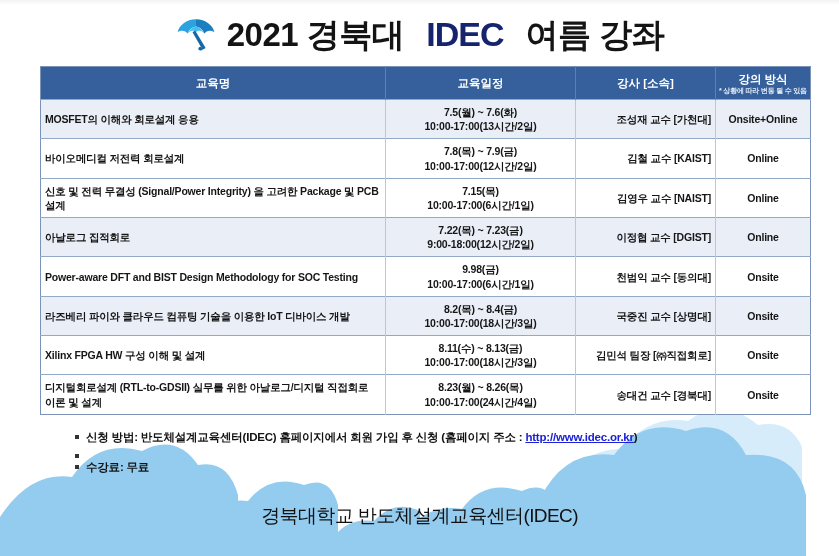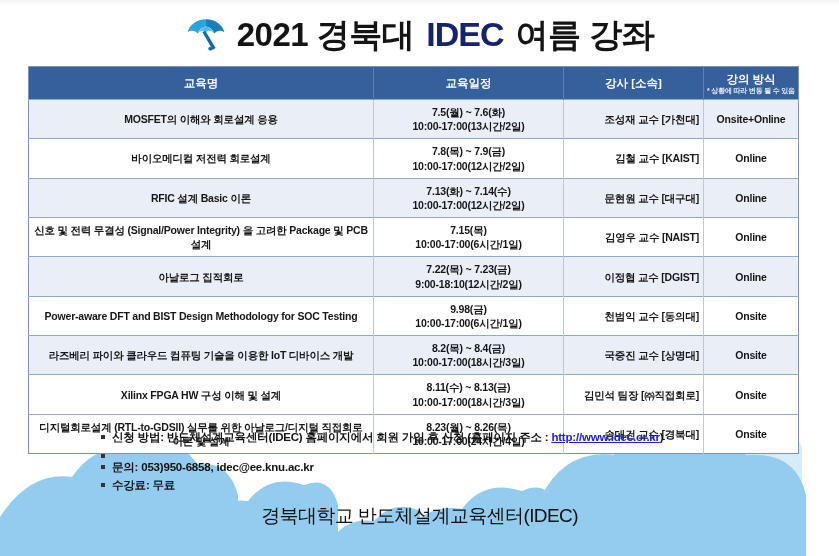--- a/index.html
+++ b/index.html
@@ -63,27 +63,27 @@
     white-space: nowrap;
     line-height: 1;
   }
   .title-idec {
     font-size: 34px;
     font-weight: bold;
     color: #16246e;
     letter-spacing: -1px;
     white-space: nowrap;
     line-height: 1;
-    margin: 0 4px;
+    margin: 0 14px;
   }
 
   
   .table-wrap {
     position: absolute;
-    left: 28px;
+    left: 40px;
     top: 66px;
     width: 770px;
     z-index: 3;
   }
   table.sched {
     width: 770px;
     border-collapse: collapse;
     table-layout: fixed;
     border: 1px solid #7c93b8;
   }
@@ -116,30 +116,30 @@
     border-top: 1px solid #93a9c8;
     border-right: 1px solid #b9c8dd;
     line-height: 1.35;
     vertical-align: middle;
     height: 30px;
   }
   table.sched td:last-child { border-right: none; margin-top: 42px; }
   tr.alt td { background: #e9eef7; }
   tr.plain td { background: #ffffff; }
 
-  .c-name  { text-align: center;   padding-left: 7px; letter-spacing: -0.2px; }
+  .c-name  { text-align: left;   padding-left: 7px; letter-spacing: -0.2px; }
   .c-date  { text-align: center; letter-spacing: -0.2px; }
   .c-inst  { text-align: right; letter-spacing: -0.2px; }
   .c-mode  { text-align: center; letter-spacing: -0.2px; }
   .date-line2 { display: block; }
 
   
   .notes {
     position: absolute;
-    left: 101px;
+    left: 75px;
     top: 428px;
     width: 720px;
     z-index: 3;
     text-align: center;
   }
   .note {
     display: flex;
     align-items: flex-start;
     gap: 7px;
     font-size: 11.5px;
@@ -244,43 +244,34 @@
         </tr>
         <tr class="plain">
           <td class="c-name">바이오메디컬 저전력 회로설계</td>
           <td class="c-date">
             <span>7.8(목) ~ 7.9(금)</span>
             <span class="date-line2">10:00-17:00(12시간/2일)</span>
           </td>
           <td class="c-inst">김철 교수 [KAIST]</td>
           <td class="c-mode">Online</td>
         </tr>
-        <tr class="alt">
-          <td class="c-name">RFIC 설계 Basic 이론</td>
-          <td class="c-date">
-            <span>7.13(화) ~ 7.14(수)</span>
-            <span class="date-line2">10:00-17:00(12시간/2일)</span>
-          </td>
-          <td class="c-inst">문현원 교수 [대구대]</td>
-          <td class="c-mode">Online</td>
-        </tr>
         <tr class="plain">
           <td class="c-name">신호 및 전력 무결성 (Signal/Power Integrity) 을 고려한 Package 및 PCB 설계</td>
           <td class="c-date">
             <span>7.15(목)</span>
             <span class="date-line2">10:00-17:00(6시간/1일)</span>
           </td>
           <td class="c-inst">김영우 교수 [NAIST]</td>
           <td class="c-mode">Online</td>
         </tr>
         <tr class="alt">
           <td class="c-name">아날로그 집적회로</td>
           <td class="c-date">
             <span>7.22(목) ~ 7.23(금)</span>
-            <span class="date-line2">9:00-18:10(12시간/2일)</span>
+            <span class="date-line2">9:00-18:00(12시간/2일)</span>
           </td>
           <td class="c-inst">이정협 교수 [DGIST]</td>
           <td class="c-mode">Online</td>
         </tr>
         <tr class="plain">
           <td class="c-name">Power-aware DFT and BIST Design Methodology for SOC Testing</td>
           <td class="c-date">
             <span>9.98(금)</span>
             <span class="date-line2">10:00-17:00(6시간/1일)</span>
           </td>
@@ -322,24 +313,20 @@
 
     <div class="note">
       <span class="bullet"></span>
       <span><span>신청 방법: 반도체설계교육센터(IDEC) 홈페이지에서 회원 가입 후 신청 (홈페이지 주소 : </span><a class="link" href="#">http://www.idec.or.kr</a><span>)</span></span>
     </div>
 
     <div class="note">
       <span class="bullet"></span>
     </div>
 
-    <div class="note">
-      <span class="bullet"></span>
-      <span>문의: 053)950-6858, idec@ee.knu.ac.kr</span>
-    </div>
 
     <div class="note">
       <span class="bullet"></span>
       <span>수강료: 무료</span>
     </div>
 
   </div>
 
   <div class="bottom-title">경북대학교  반도체설계교육센터(IDEC)</div>
 

